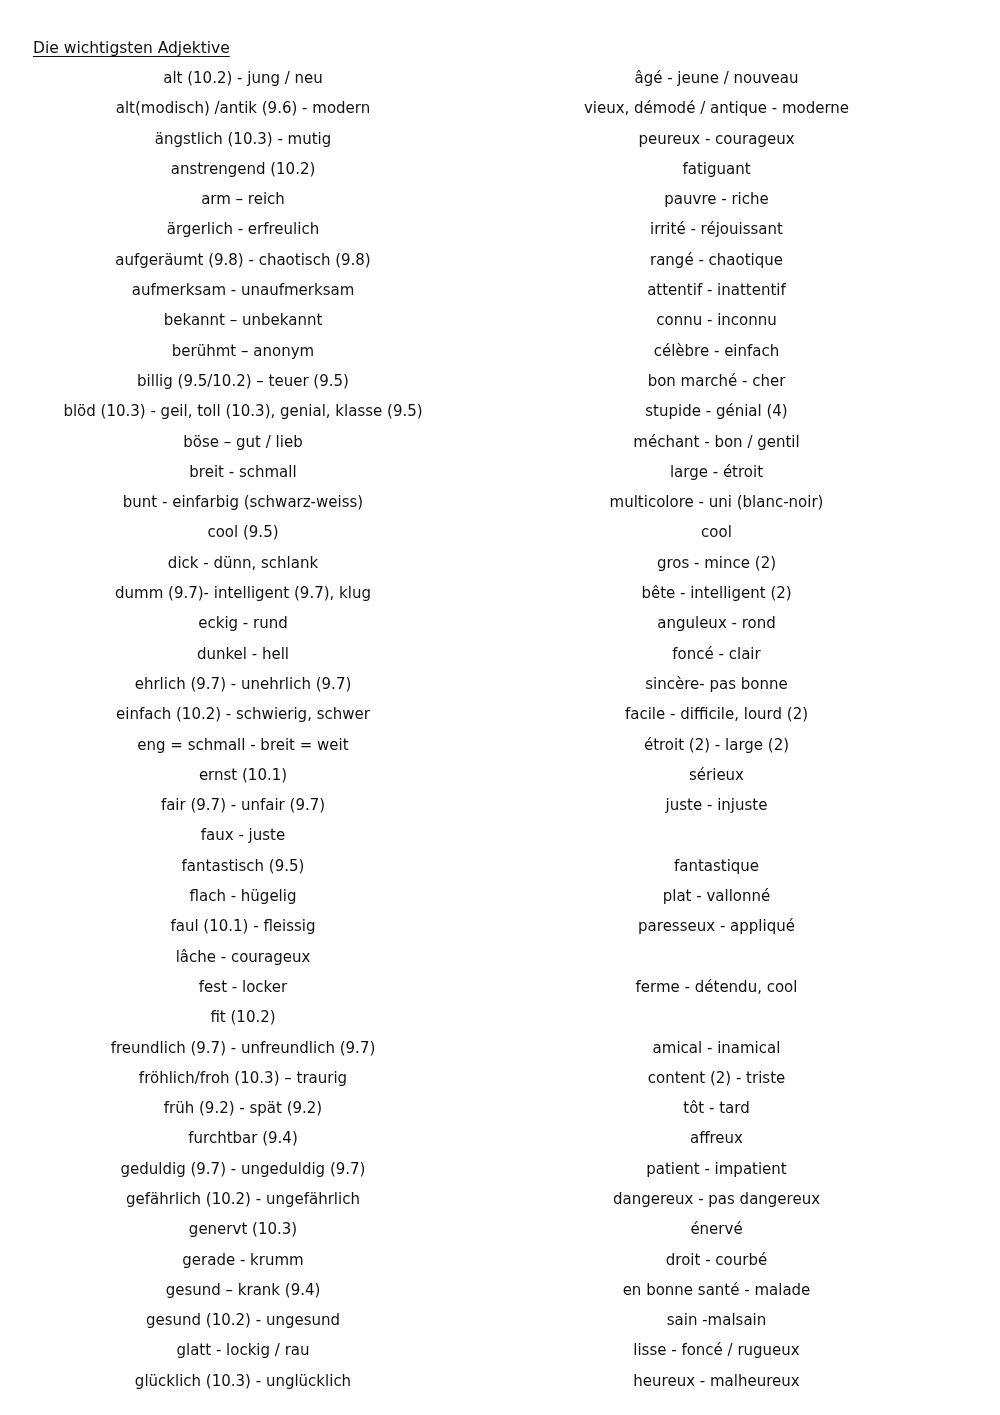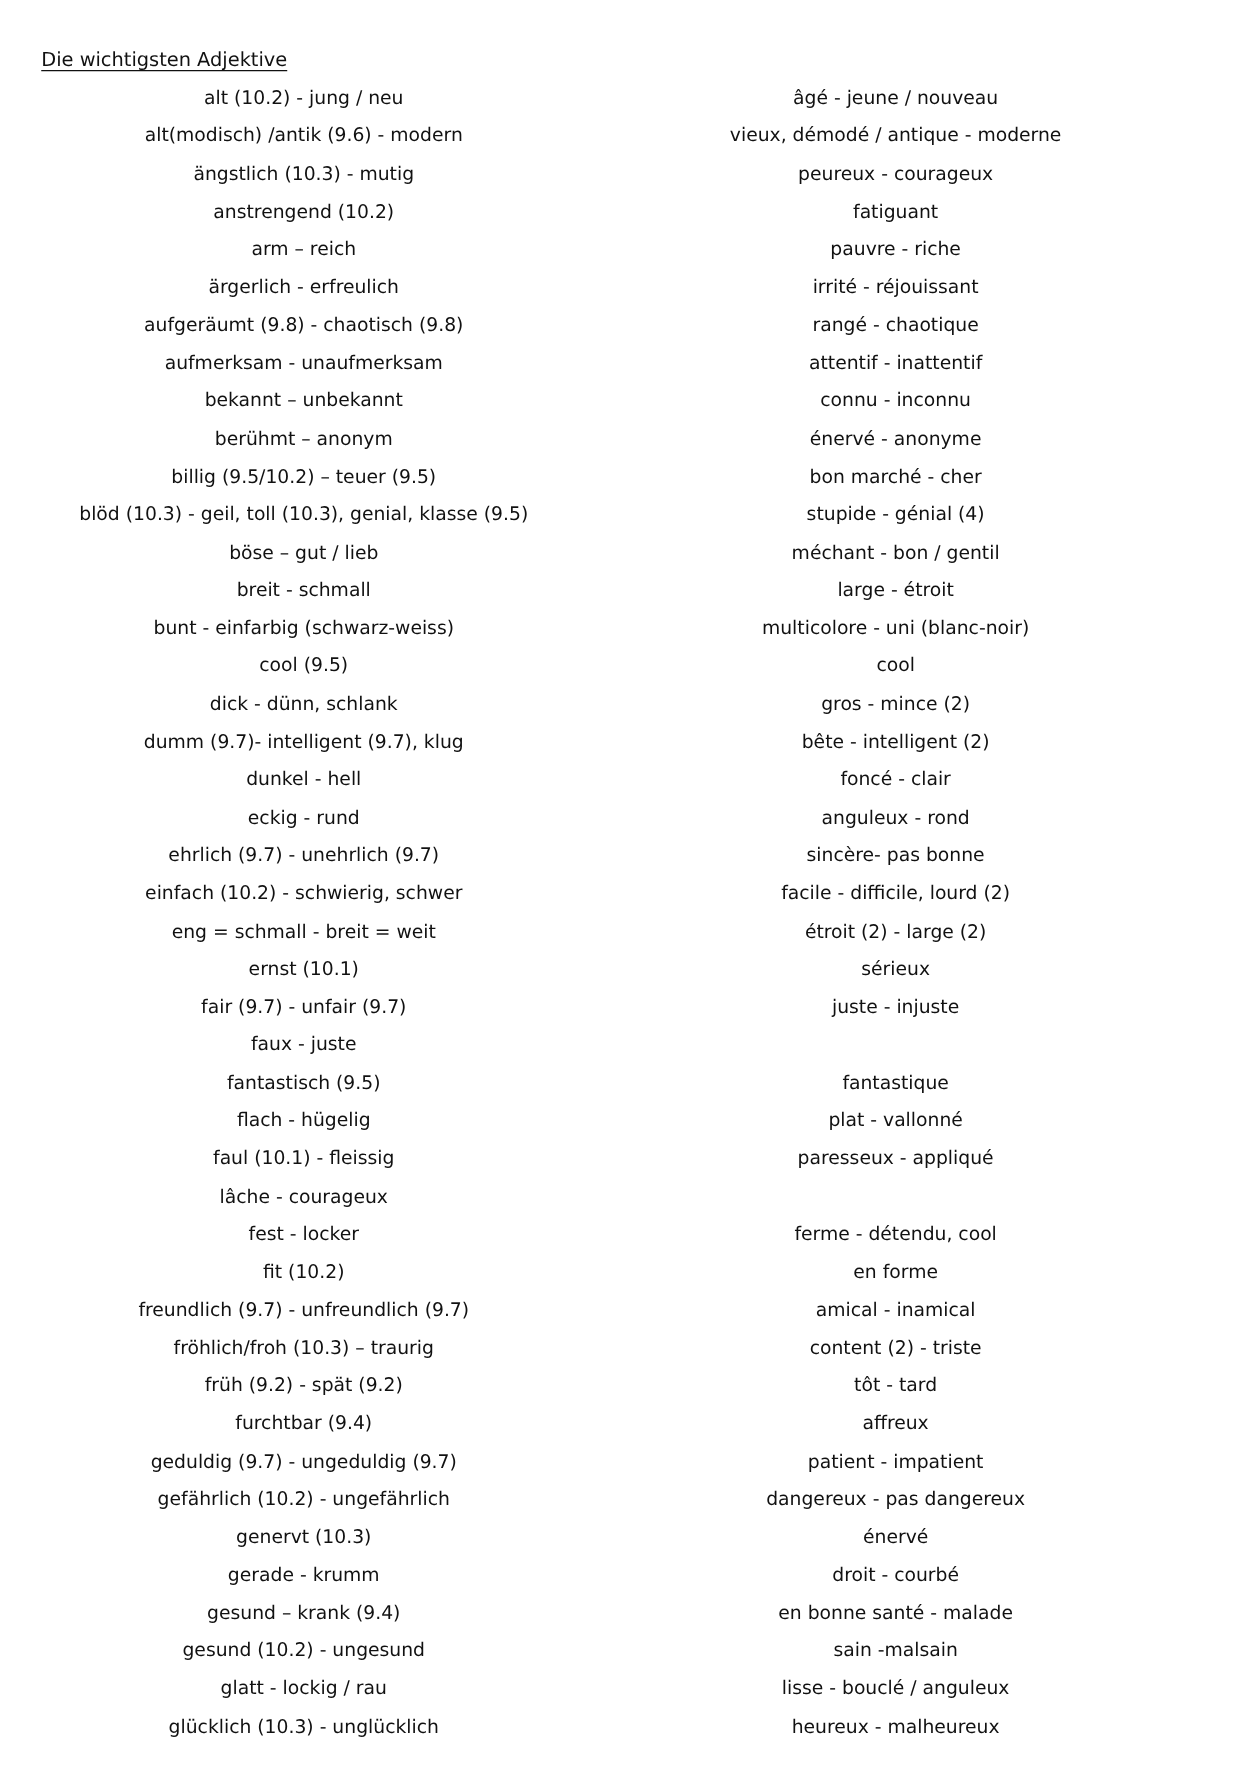--- a/index.html
+++ b/index.html
@@ -89,21 +89,21 @@
     <span class="fr">attentif - inattentif</span>
   </div>
 
   <div class="row">
     <span class="de">bekannt – unbekannt</span>
     <span class="fr">connu - inconnu</span>
   </div>
 
   <div class="row">
     <span class="de">berühmt – anonym</span>
-    <span class="fr">énervé - anonyme</span>
+    <span class="fr">célèbre - einfach</span>
   </div>
 
   <div class="row">
     <span class="de">billig (9.5/10.2) – teuer (9.5)</span>
     <span class="fr">bon marché - cher</span>
   </div>
 
   <div class="row">
     <span class="de">blöd (10.3) - geil, toll (10.3), genial, klasse (9.5)</span>
     <span class="fr">stupide - génial (4)</span>
@@ -133,30 +133,30 @@
     <span class="de">dick - dünn, schlank</span>
     <span class="fr">gros - mince (2)</span>
   </div>
 
   <div class="row">
     <span class="de">dumm (9.7)- intelligent (9.7),  klug</span>
     <span class="fr">bête - intelligent (2)</span>
   </div>
 
   <div class="row">
+    <span class="de">eckig - rund</span>
+    <span class="fr">anguleux - rond</span>
+  </div>
+
+  <div class="row">
     <span class="de">dunkel - hell</span>
     <span class="fr">foncé - clair</span>
   </div>
 
   <div class="row">
-    <span class="de">eckig - rund</span>
-    <span class="fr">anguleux - rond</span>
-  </div>
-
-  <div class="row">
     <span class="de">ehrlich (9.7) - unehrlich (9.7)</span>
     <span class="fr">sincère- pas bonne</span>
   </div>
 
   <div class="row">
     <span class="de">einfach (10.2) - schwierig, schwer</span>
     <span class="fr">facile - difficile, lourd (2)</span>
   </div>
 
   <div class="row">
@@ -197,21 +197,20 @@
     <span class="fr">lâche - courageux</span>
   </div>
 
   <div class="row">
     <span class="de">fest - locker</span>
     <span class="fr">ferme - détendu, cool</span>
   </div>
 
   <div class="row">
     <span class="de">fit (10.2)</span>
-    <span class="fr">en forme</span>
   </div>
 
   <div class="row">
     <span class="de">freundlich (9.7) - unfreundlich (9.7)</span>
     <span class="fr">amical - inamical</span>
   </div>
 
   <div class="row">
     <span class="de">fröhlich/froh (10.3) – traurig</span>
     <span class="fr">content (2) - triste</span>
@@ -252,21 +251,21 @@
     <span class="fr">en bonne santé - malade</span>
   </div>
 
   <div class="row">
     <span class="de">gesund (10.2) - ungesund</span>
     <span class="fr">sain -malsain</span>
   </div>
 
   <div class="row">
     <span class="de">glatt - lockig / rau</span>
-    <span class="fr">lisse - bouclé / anguleux</span>
+    <span class="fr">lisse - foncé / rugueux</span>
   </div>
 
   <div class="row">
     <span class="de">glücklich (10.3) - unglücklich</span>
     <span class="fr">heureux - malheureux</span>
   </div>
 </div>
 </div>
 
 </body></html>

